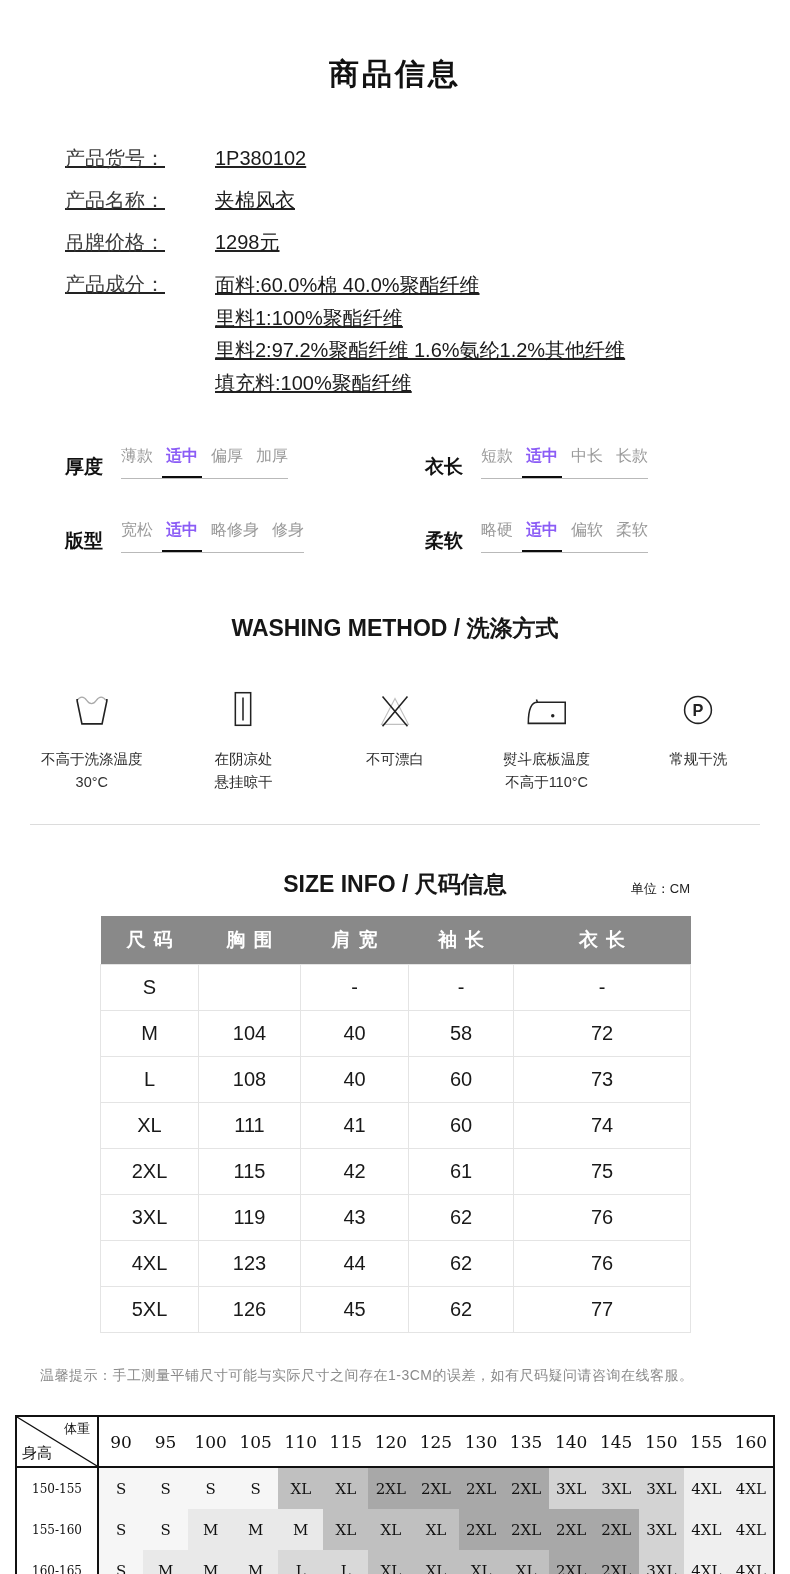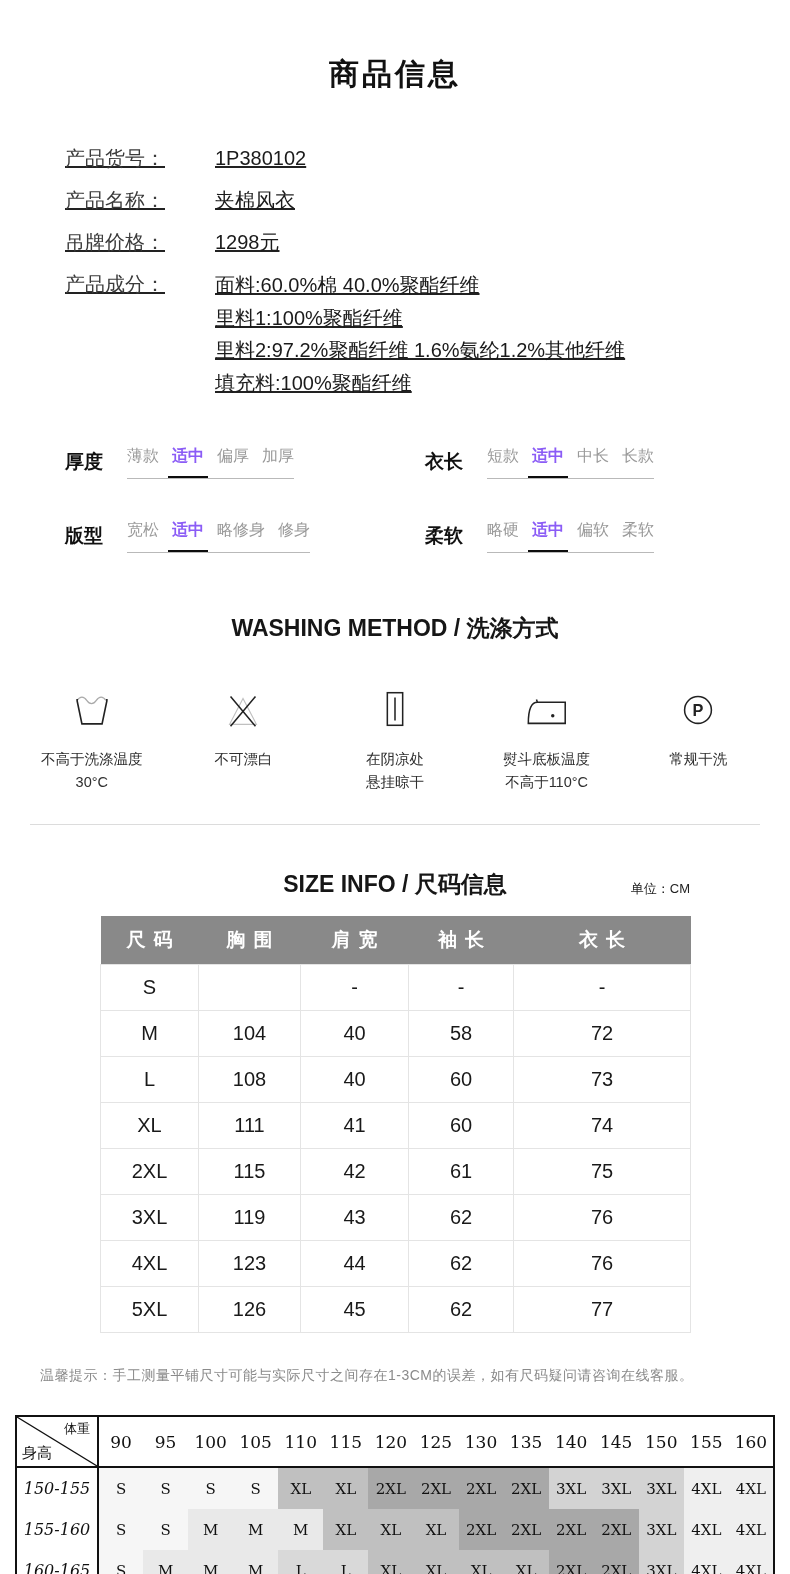--- a/index.html
+++ b/index.html
@@ -12,21 +12,21 @@
   .page-title{padding-top:54px;text-align:center;font-size:30px;font-weight:bold;letter-spacing:3px;color:#111;}
   
   .info{margin:48px 0 0 65px;font-size:20px;text-decoration:underline;}
   .info-row{display:flex;margin-bottom:11px;line-height:31px;}
   .info-label{width:150px;flex-shrink:0;color:#3a3a3a;}
   .info-value{color:#1b1b1b;}
   .comp div{line-height:32.5px;}
   
   .attrs{margin:46px 65px 0;}
   .attr-row{display:flex;margin-bottom:40px;}
-  .attr-group{display:flex;align-items:center;gap:6px;}
+  .attr-group{display:flex;align-items:flex-end;}
   .attr-group.left{width:360px;}
   .attr-name{font-size:19px;font-weight:bold;color:#111;margin-right:18px;line-height:24px;}
   .attr-options{position:relative;display:flex;gap:13px;padding-bottom:10px;font-family:Liberation Mono, monospace;}
   .opt{font-size:16px;color:#9a9a9a;line-height:24px;white-space:nowrap;}
   .opt.sel{color:#8b5cf6;font-weight:bold;position:relative;}
   .opt.sel::after{content:"";position:absolute;left:-4px;right:-4px;bottom:-10px;height:3.5px;background:#0d0d0d;}
   .underline{position:absolute;left:0;right:0;bottom:0;height:1px;background:#b9b9b9;}
   
   .wash-title{margin-top:60px;text-align:center;font-size:23px;font-weight:600;color:#161616;}
   .wash-row{display:flex;margin:42px 16px 0;}
@@ -43,21 +43,21 @@
   .size-table thead th{background:#898989;color:#fff;font-size:19px;font-weight:bold;height:46px;letter-spacing:8px;text-indent:8px;}
   .size-table tbody td{height:43px;font-size:20px;color:#191919;border:1px solid #e4e4e4;background:#fff;}
   
   .note{margin:34px 0 0 40px;font-size:14px;color:#8a8a8a;letter-spacing:0.5px;}
   
   .matrix{margin:30px 0 0 15px;width:760px;border:2px solid #111;text-align:center;
           font-family:"DejaVu Serif","Liberation Serif",serif;}
   .matrix thead th{height:47px;font-size:17px;font-weight:normal;color:#111;background:#fff;border-bottom:2px solid #111;}
   .matrix tbody td{height:39px;font-size:15px;color:#111;}
   .first-col{border-right:2px solid #111;background:#fff;}
-  .matrix td.rowhead{font-size:16px;font-style:italic;}
+  .matrix td.rowhead{font-size:12px;}
   .corner{position:relative;padding:0;}
   .corner svg{position:absolute;left:0;top:0;width:100%;height:100%;}
   .corner .t{position:absolute;top:3px;right:7px;font-size:13px;}
   .corner .b{position:absolute;bottom:3px;left:5px;font-size:15px;}
 </style>
 </head>
 <body>
 
 <div class="page-title">商品信息</div>
 
@@ -139,36 +139,36 @@
       <path d="M8.5,15 c3,-4.5 7,-4.5 10,0 c3,4.5 7,4.5 10,0 c3,-4.5 7,-4.5 10,0" stroke="#aaaaaa" stroke-width="1.3"></path>
       <path d="M8.5,13.5 L8.5,15.5 L13.5,39.5 L34.5,39.5 L39.5,15.5 L39.5,13.5" stroke="#222" stroke-width="1.7"></path>
     </svg>
     <div class="wash-label">
       <div>不高于洗涤温度</div>
       <div>30°C</div>
     </div>
   </div>
   <div class="wash-item">
     <svg class="wash-icon" viewBox="0 0 48 48" fill="none">
+      <rect x="16" y="7" width="16" height="34" stroke="#222" stroke-width="1.6"></rect>
+      <path d="M24,12 L24,36" stroke="#222" stroke-width="1.6"></path>
+    </svg>
+    <div class="wash-label">
+      <div>在阴凉处</div>
+      <div>悬挂晾干</div>
+    </div>
+  </div>
+  <div class="wash-item">
+    <svg class="wash-icon" viewBox="0 0 48 48" fill="none">
       <path d="M24,13 L10,40 L38,40 Z" stroke="#c0c0c0" stroke-width="1.2"></path>
       <path d="M11,11 L37,42 M37,11 L11,42" stroke="#222" stroke-width="1.6"></path>
     </svg>
     <div class="wash-label">
       <div>不可漂白</div>
       <div></div>
-    </div>
-  </div>
-  <div class="wash-item">
-    <svg class="wash-icon" viewBox="0 0 48 48" fill="none">
-      <rect x="16" y="7" width="16" height="34" stroke="#222" stroke-width="1.6"></rect>
-      <path d="M24,12 L24,36" stroke="#222" stroke-width="1.6"></path>
-    </svg>
-    <div class="wash-label">
-      <div>在阴凉处</div>
-      <div>悬挂晾干</div>
     </div>
   </div>
   <div class="wash-item">
     <svg class="wash-icon" viewBox="0 0 48 48" fill="none">
       <path d="M14,17 L13,14 M14,17 L43,17 L43,39 L4.5,39 C4.5,27 7,17 14,17 Z" stroke="#222" stroke-width="1.6"></path>
       <circle cx="30" cy="31" r="1.8" fill="#222"></circle>
     </svg>
     <div class="wash-label">
       <div>熨斗底板温度</div>
       <div>不高于110°C</div>

